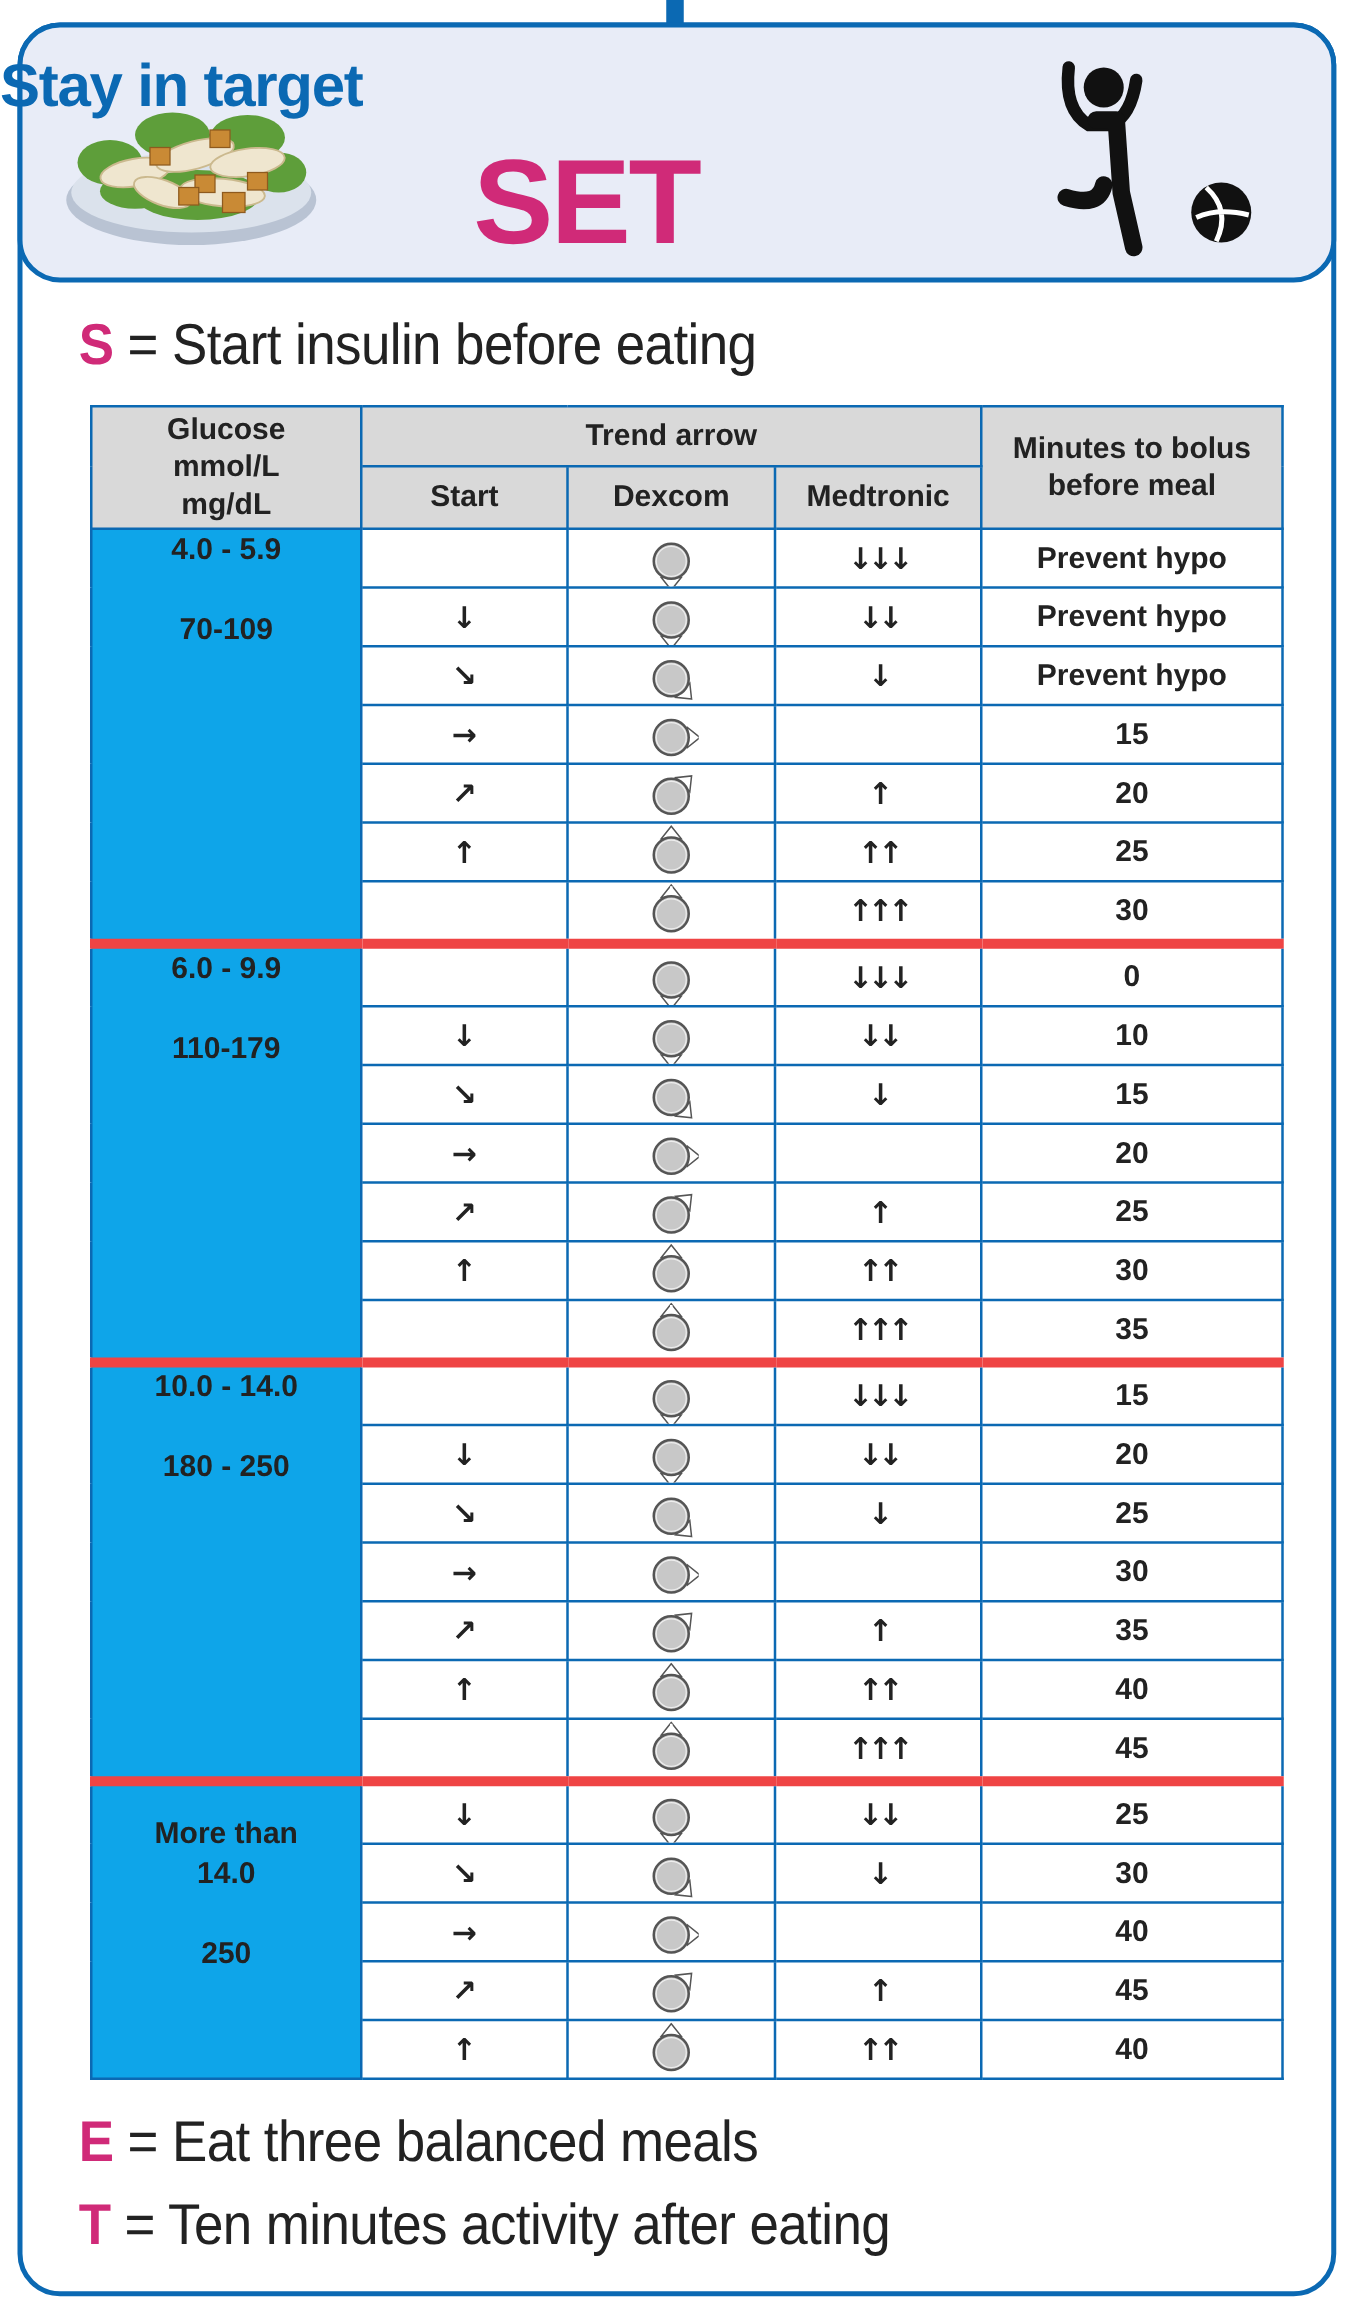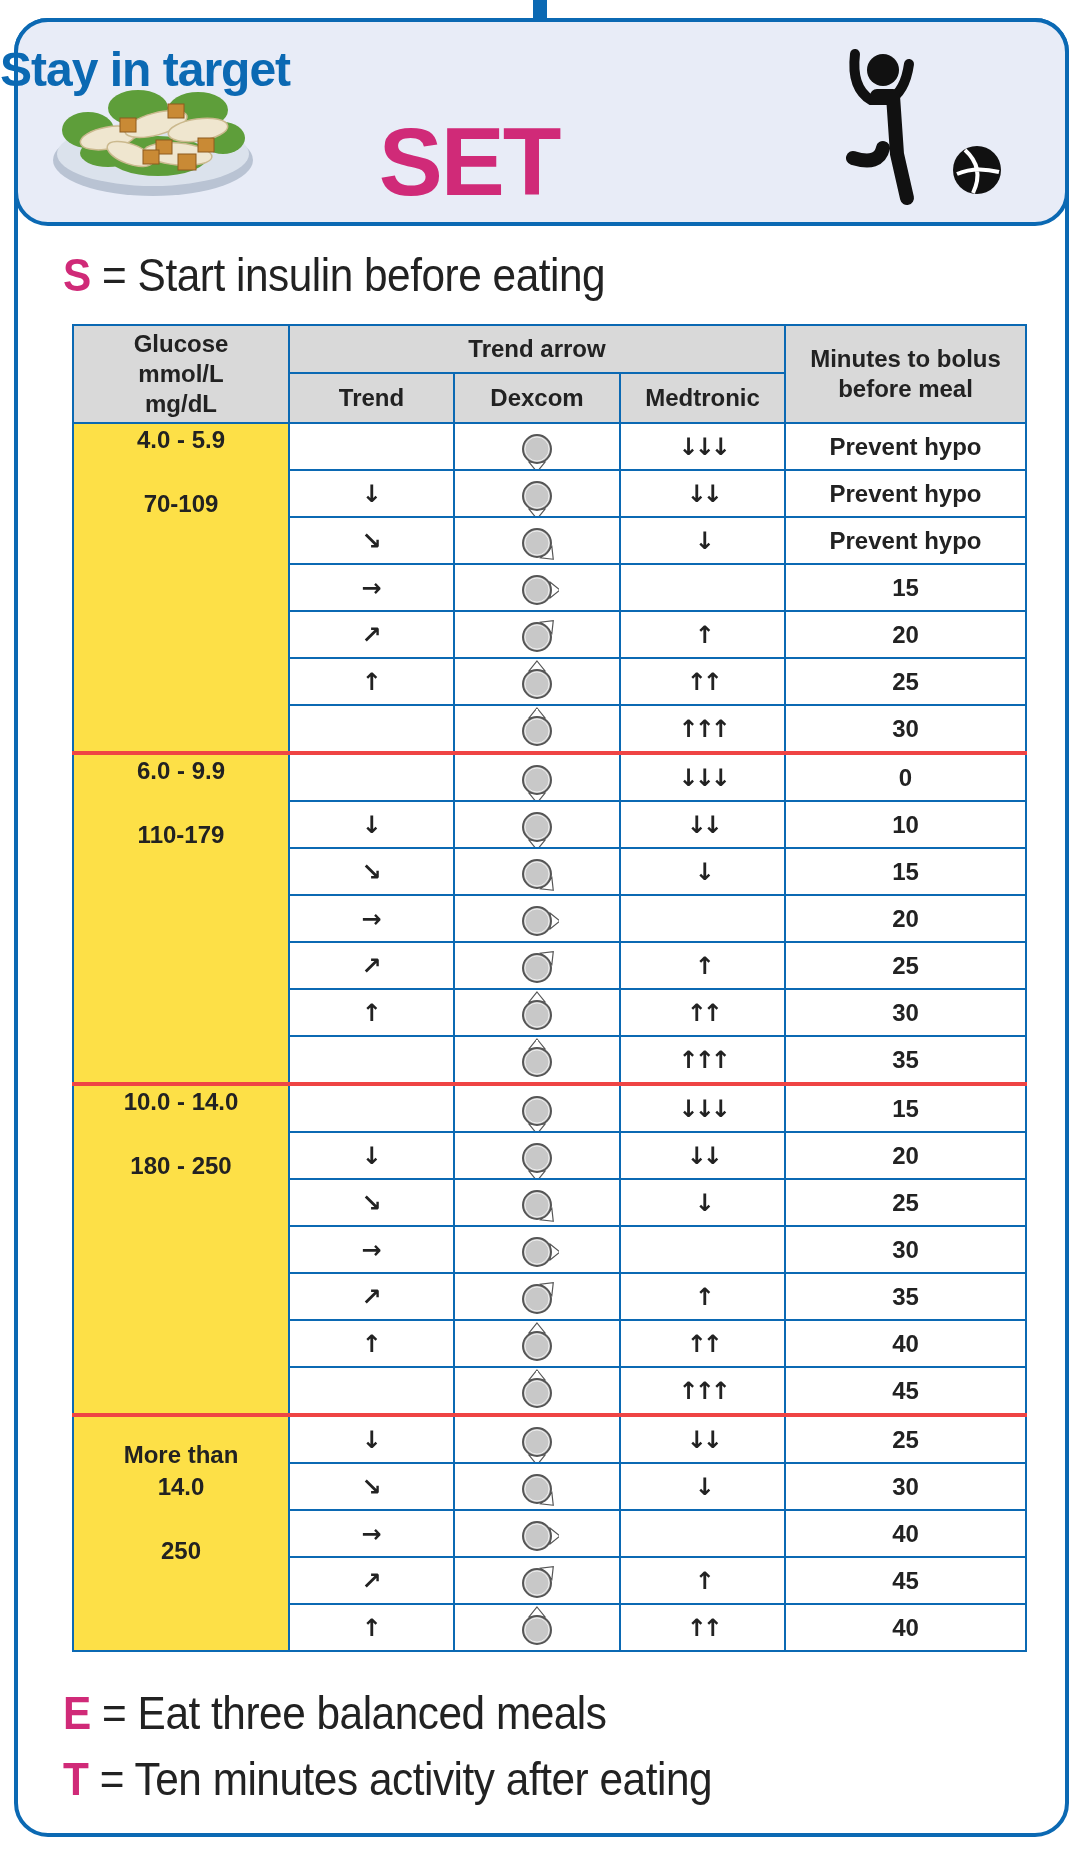--- a/index.html
+++ b/index.html
@@ -24,23 +24,23 @@
   .line-t { top:1752px; transform:scaleX(0.92); }
 
   table.set { position:absolute; left:72px; top:324px; width:953px; border-collapse:collapse;
               table-layout:fixed; }
   table.set td, table.set th { border:2px solid #0b69b3; text-align:center; padding:0;
               font-size:24px; }
   table.set th { background:#d9d9d9; font-weight:bold; color:#222; line-height:30px; }
   .h-top { height:48px; }
   .h-sub { height:50px; }
   table.set td { height:45px; font-weight:bold; }
-  td.glu { background:#fde047; vertical-align:top; padding-top:34px; font-size:24px; line-height:32px; }
+  td.glu { background:#0ea5e9; vertical-align:top; padding-top:34px; font-size:24px; line-height:32px; }
   td.glu .mg { display:block; margin-top:32px; }
-  tr.sec-start td { border-top:4px solid #ef4444;margin-top:43px; }
+  tr.sec-start td { border-top:8px solid #ef4444;margin-top:43px; }
   td.arrow { font-weight:normal; font-size:30px; font-family:"DejaVu Sans", sans-serif; color:#222; }
   td.med { font-weight:normal; font-size:28px; font-family:"DejaVu Sans", sans-serif; letter-spacing:-4px; color:#222; }
   td.min { font-size:24px; }
   .dex { width:44px; height:44px; display:block; margin:0 auto; }
 </style>
 </head>
 <body>
 
 <div class="stem"></div>
 <div class="outer"></div>
@@ -107,21 +107,21 @@
         <div>mmol/L</div>
         <div>mg/dL</div>
       </th>
       <th colspan="3">Trend arrow</th>
       <th rowspan="2">
         <div>Minutes to bolus</div>
         <div>before meal</div>
       </th>
     </tr>
     <tr class="h-sub">
-      <th>Trend</th>
+      <th>Start</th>
       <th>Dexcom</th>
       <th>Medtronic</th>
     </tr>
   </thead>
   <tbody id="tbody">
       <tr>
         <td class="glu" rowspan="7">
           <span style="display:block">4.0 - 5.9</span>
           <span class="mg">70-109</span>
         </td>

